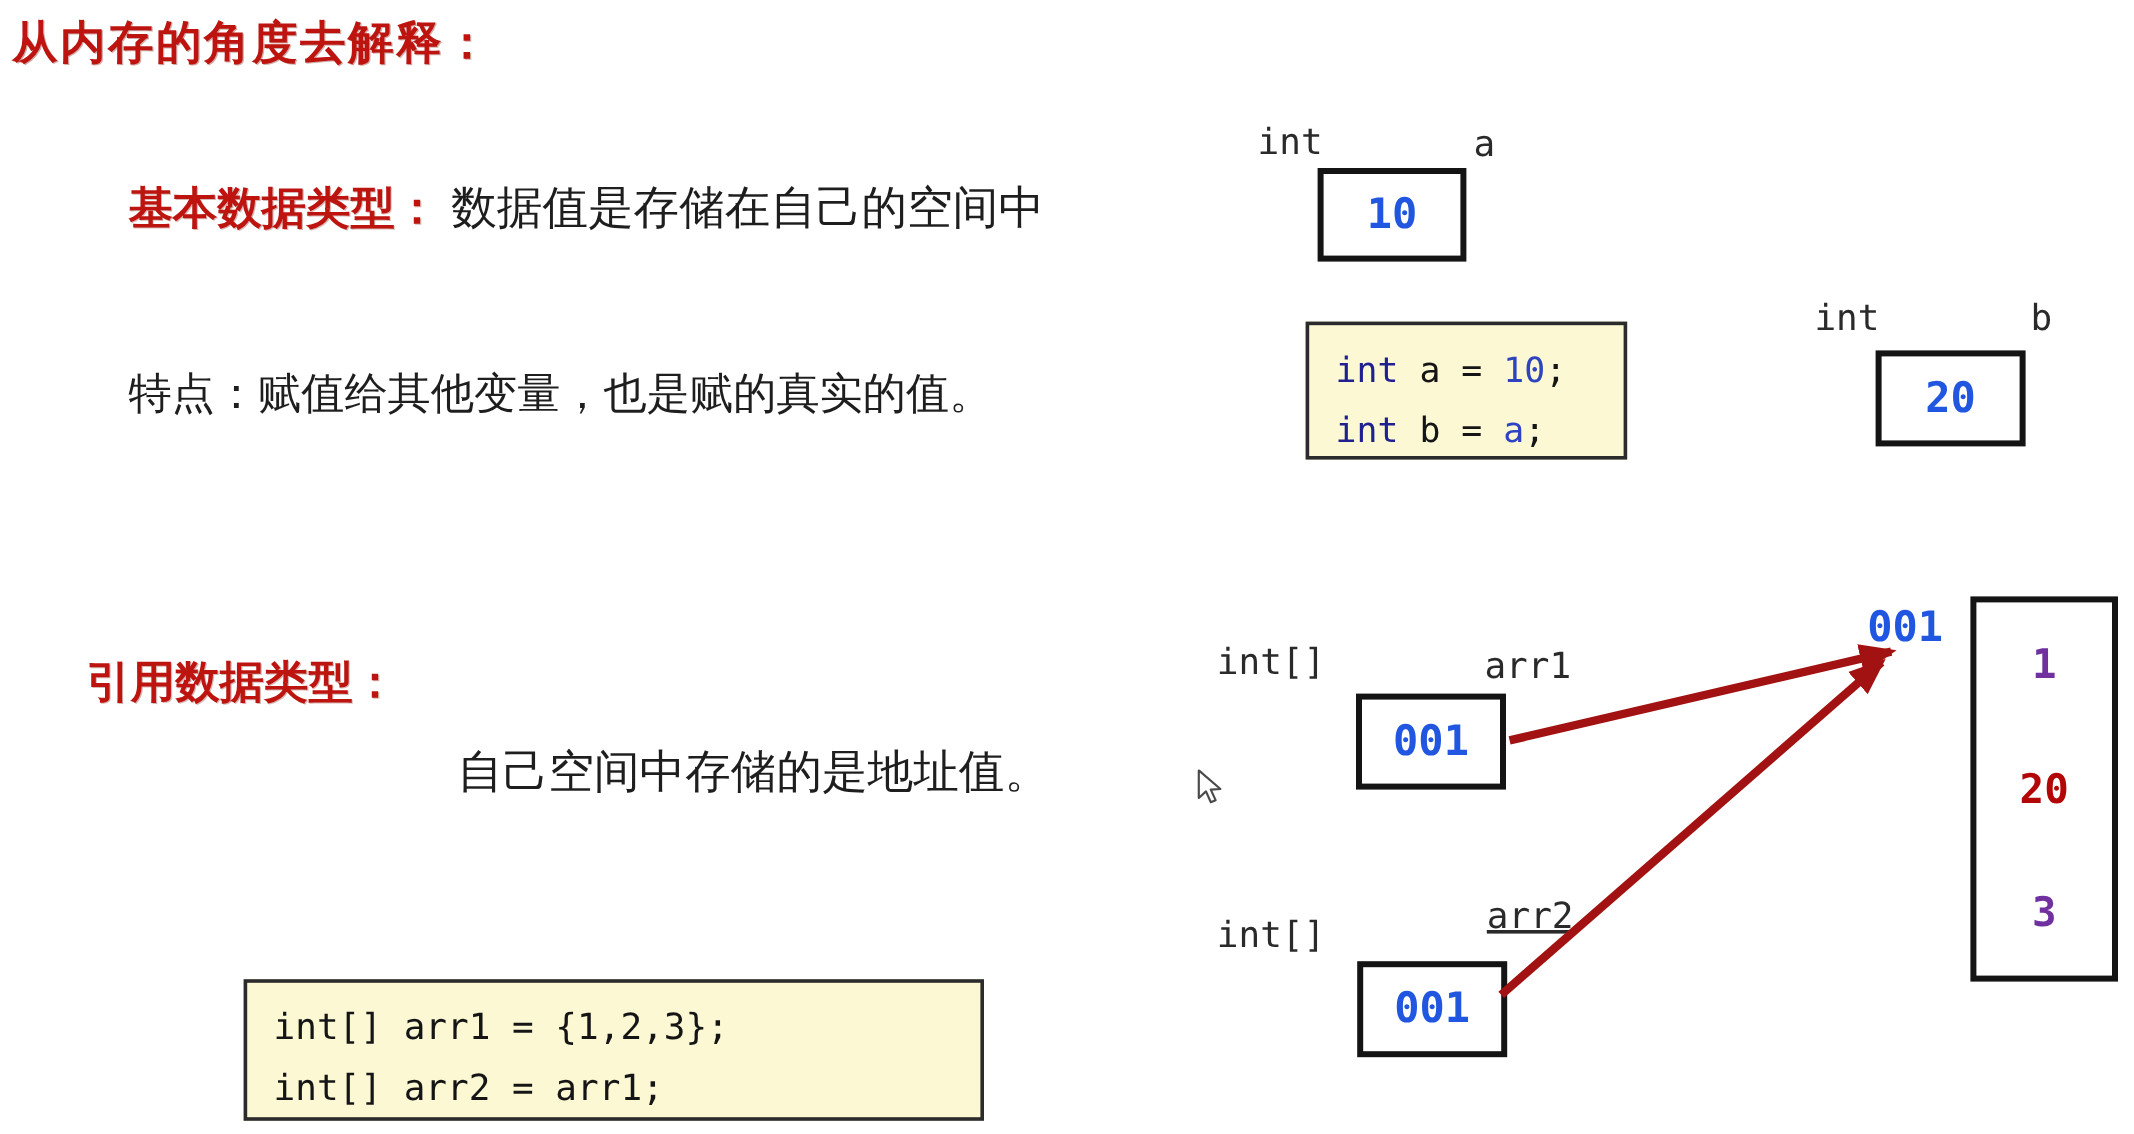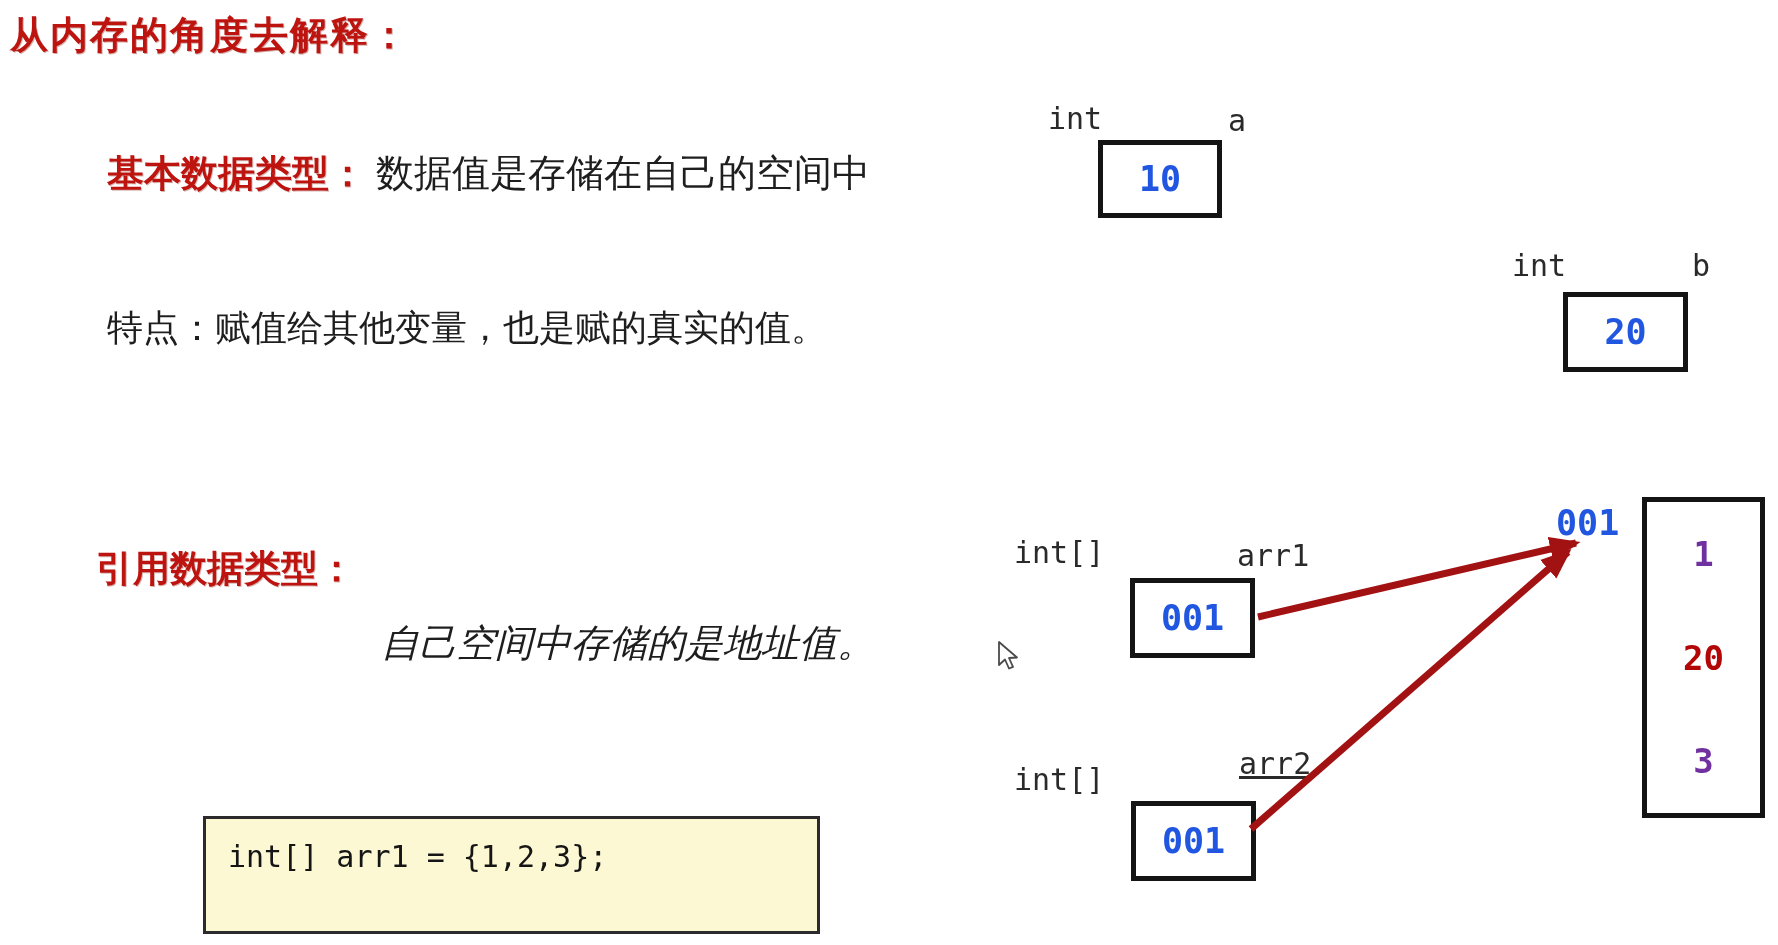--- a/index.html
+++ b/index.html
@@ -61,35 +61,42 @@
     <span class="cn">数据值是存储在自己的空间中</span>
   </div>
   <div class="abs cn" style="left:107px;top:284px;font-size:36px;margin-top:20px;">特点：赋值给其他变量，也是赋的真实的值。</div>
 
   <div class="abs mono-label" style="left:1048px;top:101px;">int</div>
   <div class="abs mono-label" style="left:1228px;top:103px;">a</div>
   <div class="abs var-box" style="left:1098px;top:140px;width:124px;height:78px;">
     <span>10</span>
   </div>
 
+  <div class="abs code-box code-basic" style="left:1088px;top:268px;width:268px;height:115px;">
+    <div class="code-body">
+        <div class="code-line"><span class="tok-kw">int</span><span class="tok-pl"> a = </span><span class="tok-num">10</span><span class="tok-pl">;</span></div>
+        <div class="code-line"><span class="tok-kw">int</span><span class="tok-pl"> b = </span><span class="tok-num">a</span><span class="tok-pl">;</span></div>
+      </div>
+  </div>
 
   <div class="abs mono-label" style="left:1512px;top:248px;">int</div>
   <div class="abs mono-label" style="left:1692px;top:248px;">b</div>
   <div class="abs var-box" style="left:1563px;top:292px;width:125px;height:80px;">
     <span>20</span>
   </div>
 
-  <div class="abs body-row" style="left:96px;top:544px;gap:12px;">
+  <div class="abs body-row" style="left:72px;top:544px;gap:12px;">
     <span class="red-label">引用数据类型：</span>
   </div>
-  <div class="abs cn" style="left:381px;top:618px;font-style:italic;">自己空间中存储的是地址值。</div>
+  <div class="abs cn" style="left:381px;top:618px;">自己空间中存储的是地址值。</div>
 
   <div class="abs code-box code-ref" style="left:203px;top:816px;width:617px;height:118px;">
     <div class="code-body">
         <div class="code-line"><span class="tok-pl">int[] arr1 = {1,2,3};</span></div>
+        <div class="code-line"><span class="tok-pl">int[] arr2 = arr1;</span></div>
       </div>
   </div>
 
   <div class="abs mono-label" style="left:1014px;top:535px;">int[]</div>
   <div class="abs mono-label" style="left:1237px;top:538px;">arr1</div>
   <div class="abs var-box" style="left:1130px;top:578px;width:125px;height:80px;">
     <span>001</span>
   </div>
 
   <div class="abs mono-label" style="left:1014px;top:762px;">int[]</div>

